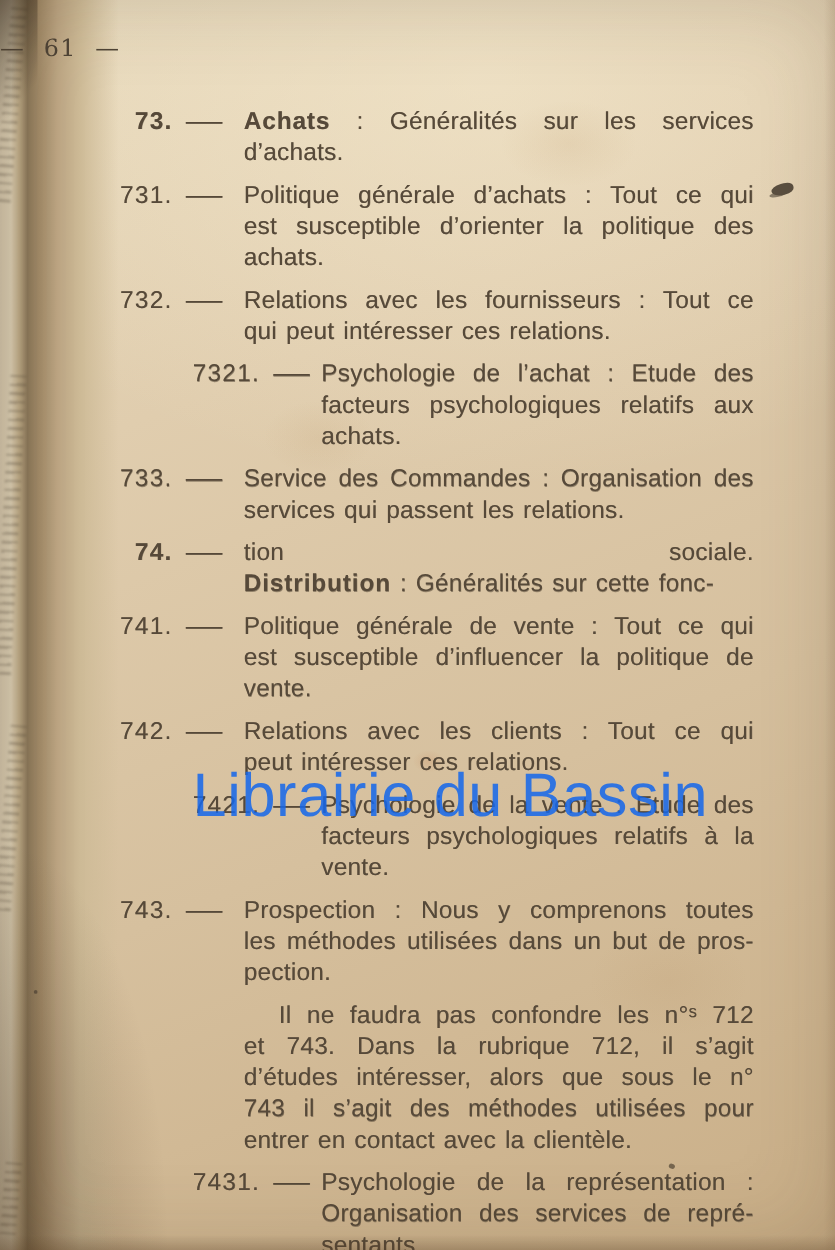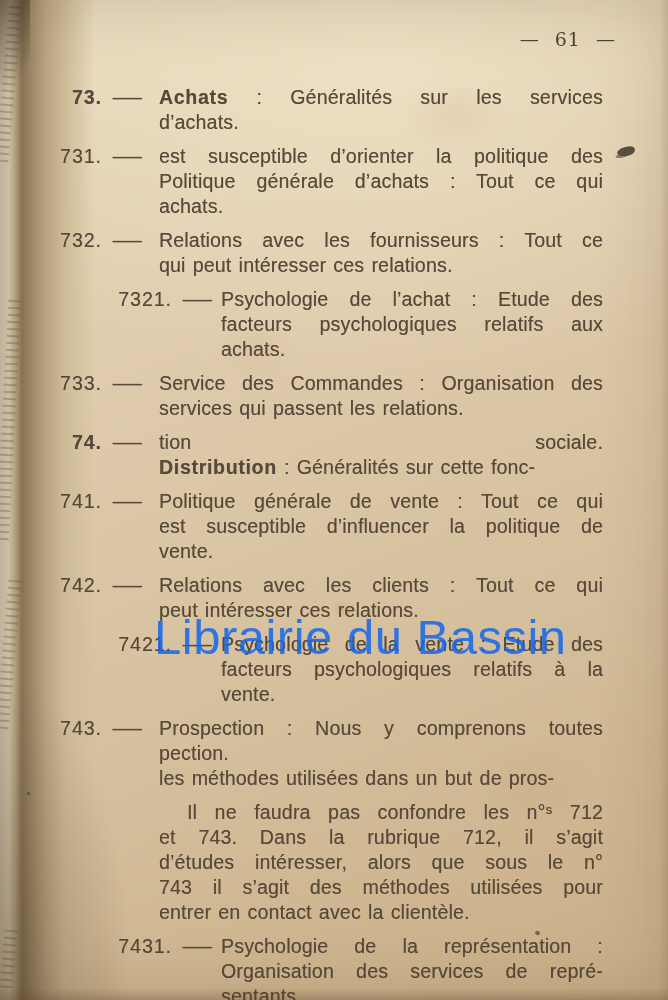--- a/index.html
+++ b/index.html
@@ -52,33 +52,33 @@
   .s4{left:330px;top:600px;width:26px;height:18px;background:radial-gradient(ellipse,rgba(190,110,60,.18),rgba(190,110,60,0) 70%);}
   .blot{
     position:absolute;left:617px;top:147px;width:18px;height:9px;background:#473d30;
     border-radius:55% 45% 50% 60%;transform:rotate(-14deg);opacity:.88;
     box-shadow:-5px 3px 0 -2.5px rgba(71,61,48,.65);
   }
   .speck1{position:absolute;left:535px;top:931px;width:5px;height:4px;background:#5a4c3b;border-radius:50%;opacity:.75;transform:rotate(20deg);}
   .speck2{position:absolute;left:27px;top:792px;width:3px;height:3px;background:#55483a;border-radius:50%;opacity:.8;}
   
   .page-num{
-    position:absolute;top:28px;left:0;width:616px;text-align:right;
+    position:absolute;top:28px;left:0;width:616px;text-align:left;
     font-family:"DejaVu Serif","Liberation Serif",serif;
     font-size:19px;color:#4e4336;letter-spacing:1px;word-spacing:8px;
   }
   .content{
     position:absolute;left:60px;top:78px;width:543px;
     color:#564939;font-size:19.5px;line-height:25px;
     text-shadow:0.25px 0.25px 0.35px rgba(86,73,57,0.55);
   }
   .entry{display:flex;margin-bottom:9px;}
   .entry.major{margin-top:7px;}
   .entry.note-p{margin-top:3px;align-items:center;}
-  .num{flex:0 0 42px;text-align:right;white-space:nowrap;letter-spacing:1px;}
+  .num{flex:0 0 42px;text-align:right;white-space:nowrap;letter-spacing:1px;margin-left:36px;}
   .dash{flex:0 0 50px;padding-left:7px;transform:scaleX(1.5);transform-origin:left center;}
   .entry.l2 .num{flex-basis:112px;}
   .entry.l2 .dash{flex-basis:42px;}
   .body{flex:1;min-width:0;}
   .line{text-align:justify;text-align-last:justify;word-spacing:1.5px;letter-spacing:0.2px;}
   .line:last-child{text-align-last:left;}
   .term{font-weight:700;letter-spacing:0.7px;}
   .entry.major .num{font-weight:700;}
   .note-p .line:first-child{text-indent:28px;}
   
@@ -116,22 +116,22 @@
     <div class="body">
         <div class="line"><span class="term">Achats</span><span> : </span><span>Généralités sur les services</span></div>
         <div class="line">d’achats.</div>
       </div>
   </div>
 
   <div class="entry">
     <span class="num">731.</span>
     <span class="dash">—</span>
     <div class="body">
+        <div class="line">Politique générale d’achats : Tout ce qui</div>
         <div class="line">est susceptible d’orienter la politique des</div>
-        <div class="line">Politique générale d’achats : Tout ce qui</div>
         <div class="line">achats.</div>
       </div>
   </div>
 
   <div class="entry">
     <span class="num">732.</span>
     <span class="dash">—</span>
     <div class="body">
         <div class="line">Relations avec les fournisseurs : Tout ce</div>
         <div class="line">qui peut intéresser ces relations.</div>
@@ -193,22 +193,22 @@
         <div class="line">facteurs psychologiques relatifs à la</div>
         <div class="line">vente.</div>
       </div>
   </div>
 
   <div class="entry">
     <span class="num">743.</span>
     <span class="dash">—</span>
     <div class="body">
         <div class="line">Prospection : Nous y comprenons toutes</div>
+        <div class="line">les méthodes utilisées dans un but de pros-</div>
         <div class="line">pection.</div>
-        <div class="line">les méthodes utilisées dans un but de pros-</div>
       </div>
   </div>
 
   <div class="entry note-p">
     <span class="num"></span>
     <span class="dash"></span>
     <div class="body">
         <div class="line">Il ne faudra pas confondre les n°ˢ 712</div>
         <div class="line">et 743. Dans la rubrique 712, il s’agit</div>
         <div class="line">d’études intéresser, alors que sous le n°</div>

